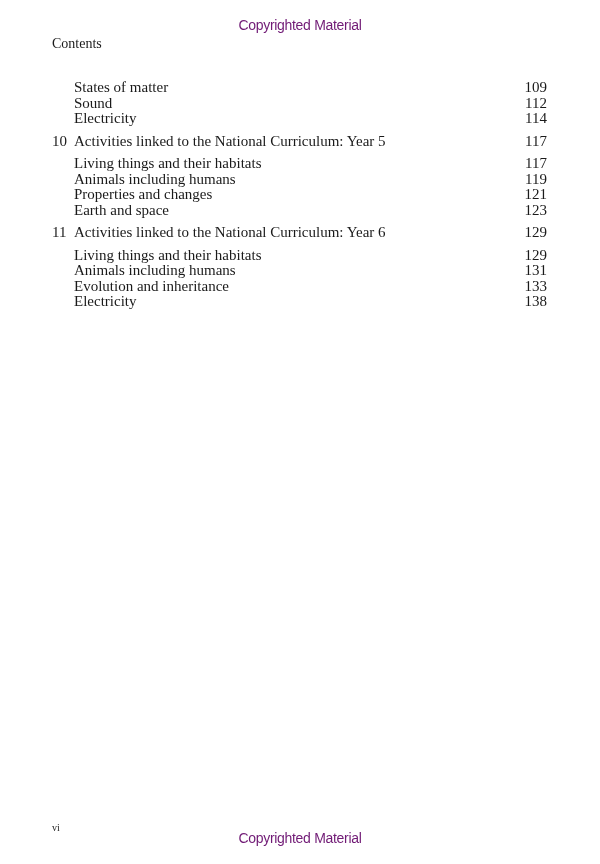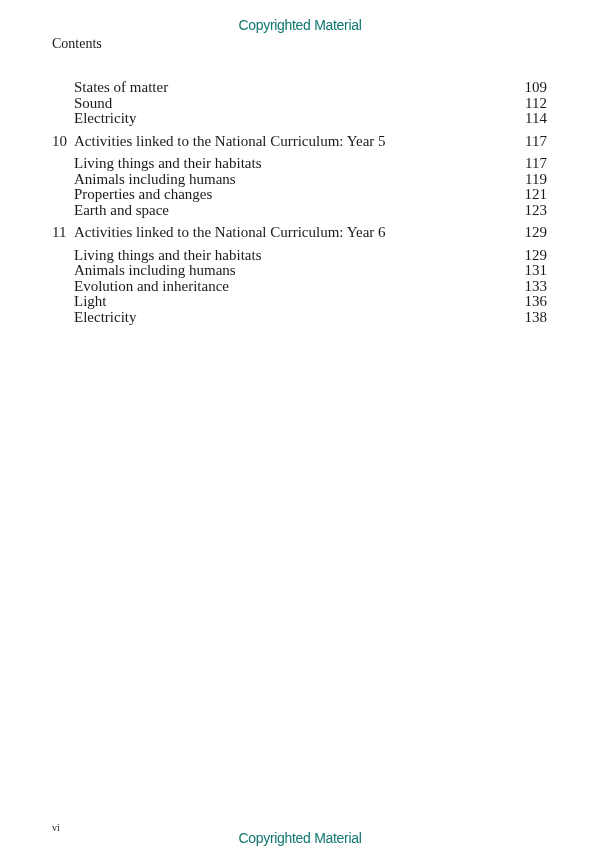--- a/index.html
+++ b/index.html
@@ -3,21 +3,21 @@
 <meta charset="utf-8">
 <style>
   html, body { margin: 0; padding: 0; }
   body {
     width: 600px; height: 864px; background: #ffffff; position: relative; overflow: hidden;
     font-family: "Liberation Serif", "DejaVu Serif", serif; color: #1a1a1a;
   }
   .watermark {
     position: absolute; left: 0; width: 600px; text-align: center;
     font-family: "Liberation Sans", "DejaVu Sans", sans-serif;
-    font-size: 14px; color: #0f766e; letter-spacing: -0.3px;
+    font-size: 14px; color: #701a75; letter-spacing: -0.3px;
   }
   .wm-top { top: 17px; }
   .wm-bottom { top: 830px; }
   .running-head {
     position: absolute; left: 52px; top: 36px; font-size: 14px;
   }
   .toc {
     position: absolute; left: 52px; width: 495px; top: 80px;
   }
   .row {
@@ -88,24 +88,20 @@
   </div>
   <div class="row sub">
     <span class="title">Animals including humans</span>
     <span class="page">131</span>
   </div>
   <div class="row sub">
     <span class="title">Evolution and inheritance</span>
     <span class="page">133</span>
   </div>
   <div class="row sub">
-    <span class="title">Light</span>
-    <span class="page">136</span>
-  </div>
-  <div class="row sub">
     <span class="title">Electricity</span>
     <span class="page">138</span>
   </div>
 
 </div>
 
 <div class="folio">vi</div>
 
 <div class="watermark wm-bottom">Copyrighted Material</div>
 

